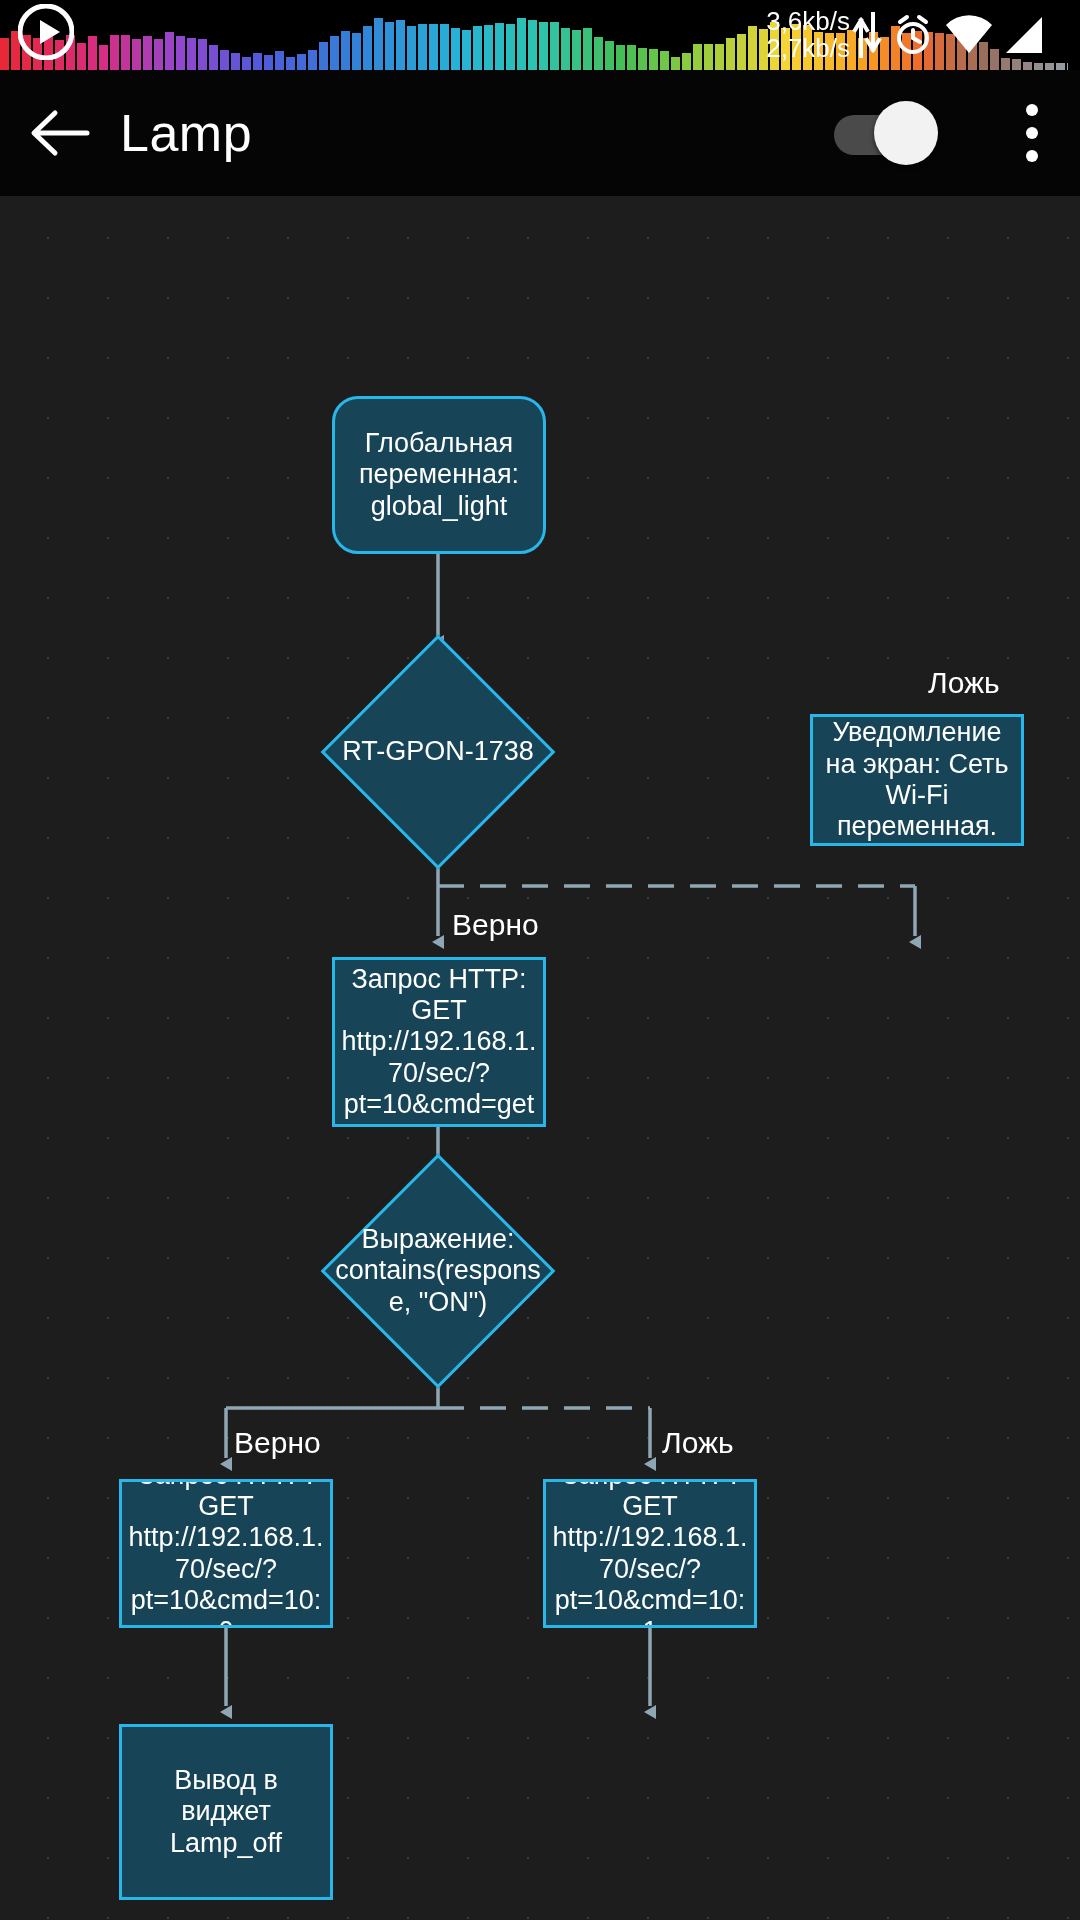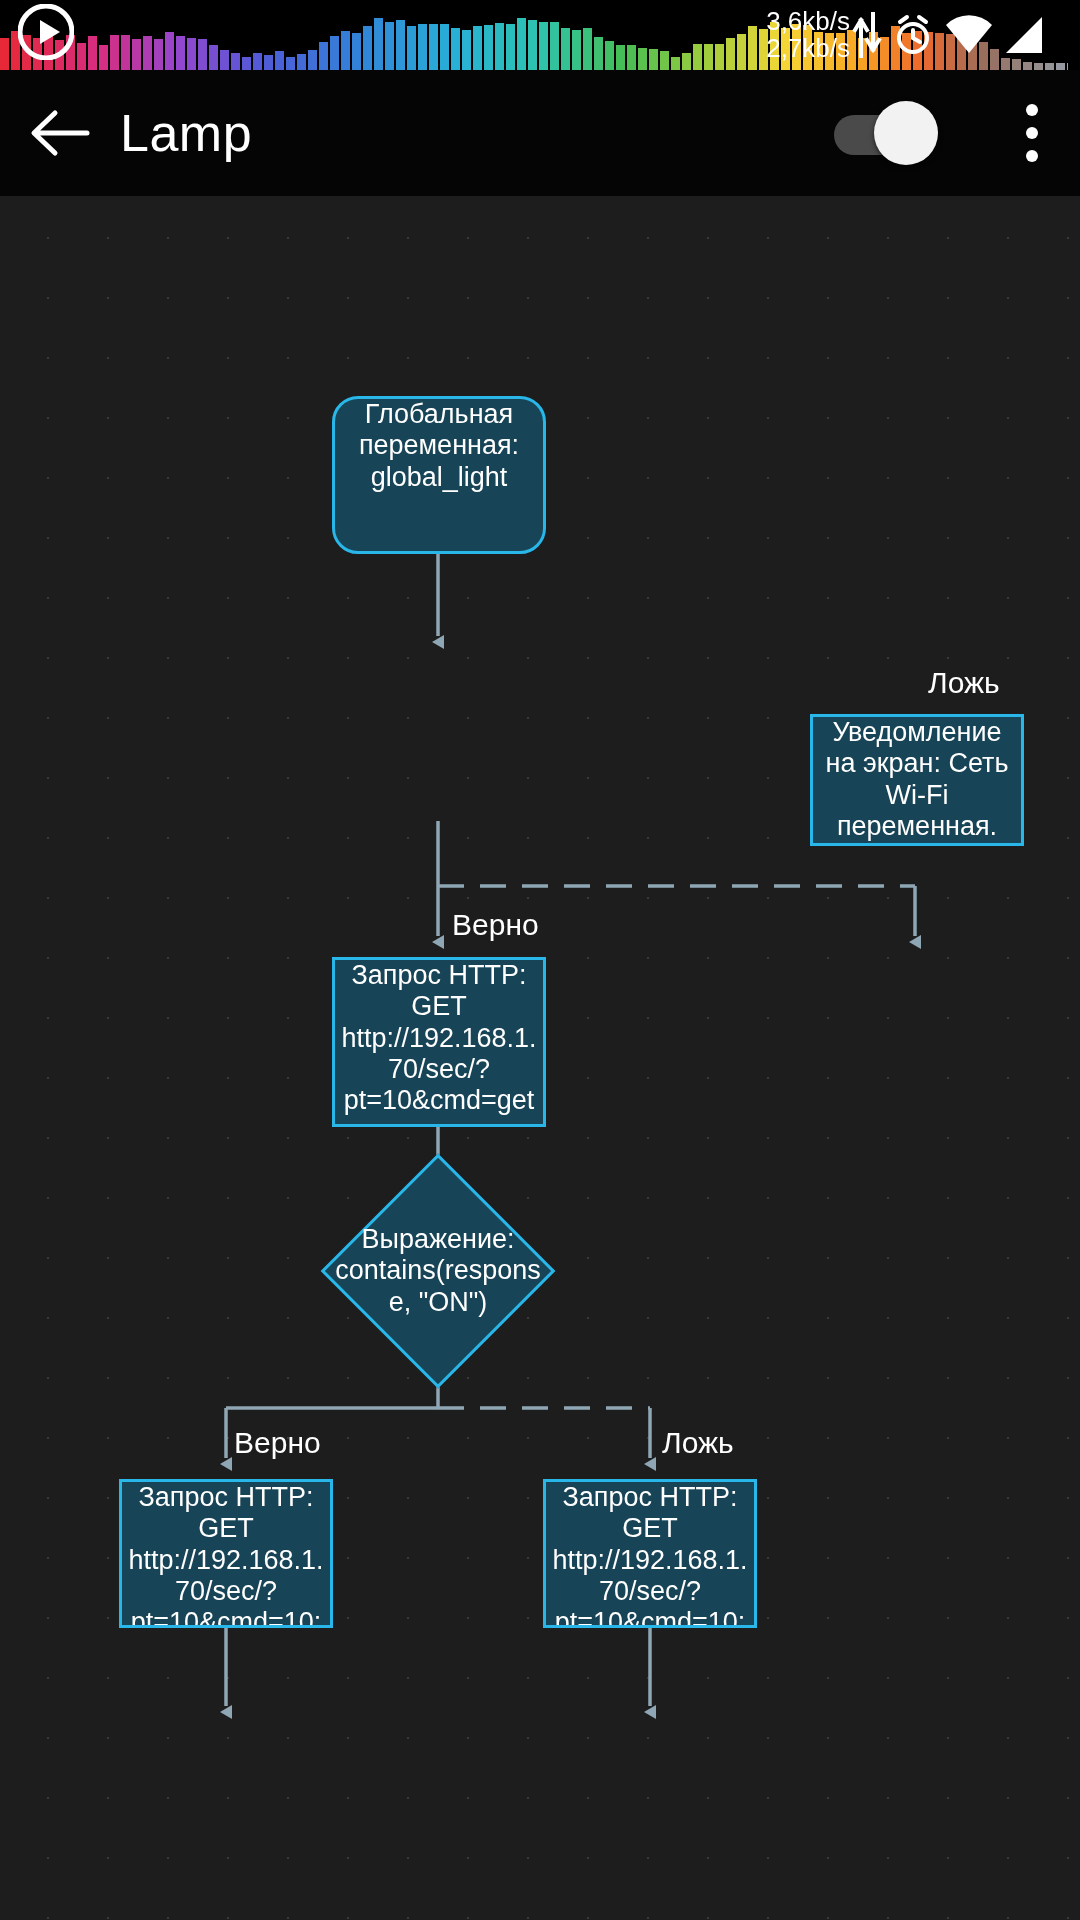--- a/index.html
+++ b/index.html
@@ -62,21 +62,21 @@
     background-position:18px 12px;
     overflow:hidden;
   }
   #edges{ position:absolute; left:0; top:0; width:1080px; height:1724px; }
 
   .node{
     position:absolute;
     background:#174456;
     border:3px solid #29b6e8;
     color:#fff;
-    display:flex; align-items:flex-start; justify-content:center;
+    display:flex; align-items:center; justify-content:center;
     text-align:center;
     font-size:27px; line-height:1.16;
     overflow:hidden;
     cursor:pointer;
   }
   .node.rounded{ border-radius:26px; }
   .node .node-label{ padding:0 6px; word-break:break-word; }
 
   .diamond{
     position:absolute; cursor:pointer;
@@ -296,20 +296,24 @@
       <line x1="226" y1="1432" x2="226" y2="1510" marker-end="url(#ah)"></line>
 
       <line x1="650" y1="1432" x2="650" y2="1510" marker-end="url(#ah)"></line>
     </g>
   </svg>
 
   <div class="node rounded" style="left:332px; top:200px; width:214px; height:158px;">
     <div class="node-label">Глобальная переменная: global_light</div>
   </div>
 
+  <div class="diamond" style="left:355px; top:473px; width:166px; height:166px;">
+    <div class="dshape"></div>
+    <div class="dlabel" style="left:-47px; width:260px;">RT-GPON-1738</div>
+  </div>
 
   <div class="node" style="left:810px; top:518px; width:214px; height:132px;">
     <div class="node-label">Уведомление на экран: Сеть Wi-Fi переменная.</div>
   </div>
 
   <div class="node" style="left:332px; top:761px; width:214px; height:170px;">
     <div class="node-label">Запрос HTTP: GET http://192.168.1.70/sec/?pt=10&amp;cmd=get</div>
   </div>
 
   <div class="diamond wide" style="left:355px; top:992px; width:166px; height:166px;">
@@ -318,19 +322,22 @@
   </div>
 
   <div class="node" style="left:119px; top:1283px; width:214px; height:149px;">
     <div class="node-label">Запрос HTTP: GET http://192.168.1.70/sec/?pt=10&amp;cmd=10:0</div>
   </div>
 
   <div class="node" style="left:543px; top:1283px; width:214px; height:149px;">
     <div class="node-label">Запрос HTTP: GET http://192.168.1.70/sec/?pt=10&amp;cmd=10:1</div>
   </div>
 
+  <div class="node" style="left:119px; top:1528px; width:214px; height:176px;">
+    <div class="node-label">Вывод в виджет Lamp_off</div>
+  </div>
 
 
   <div class="edge-label" style="left:452px; top:712px;">Верно</div>
   <div class="edge-label" style="left:928px; top:470px;">Ложь</div>
   <div class="edge-label" style="left:234px; top:1230px;">Верно</div>
   <div class="edge-label" style="left:662px; top:1230px;">Ложь</div>
 </div>
 
 </body></html>

